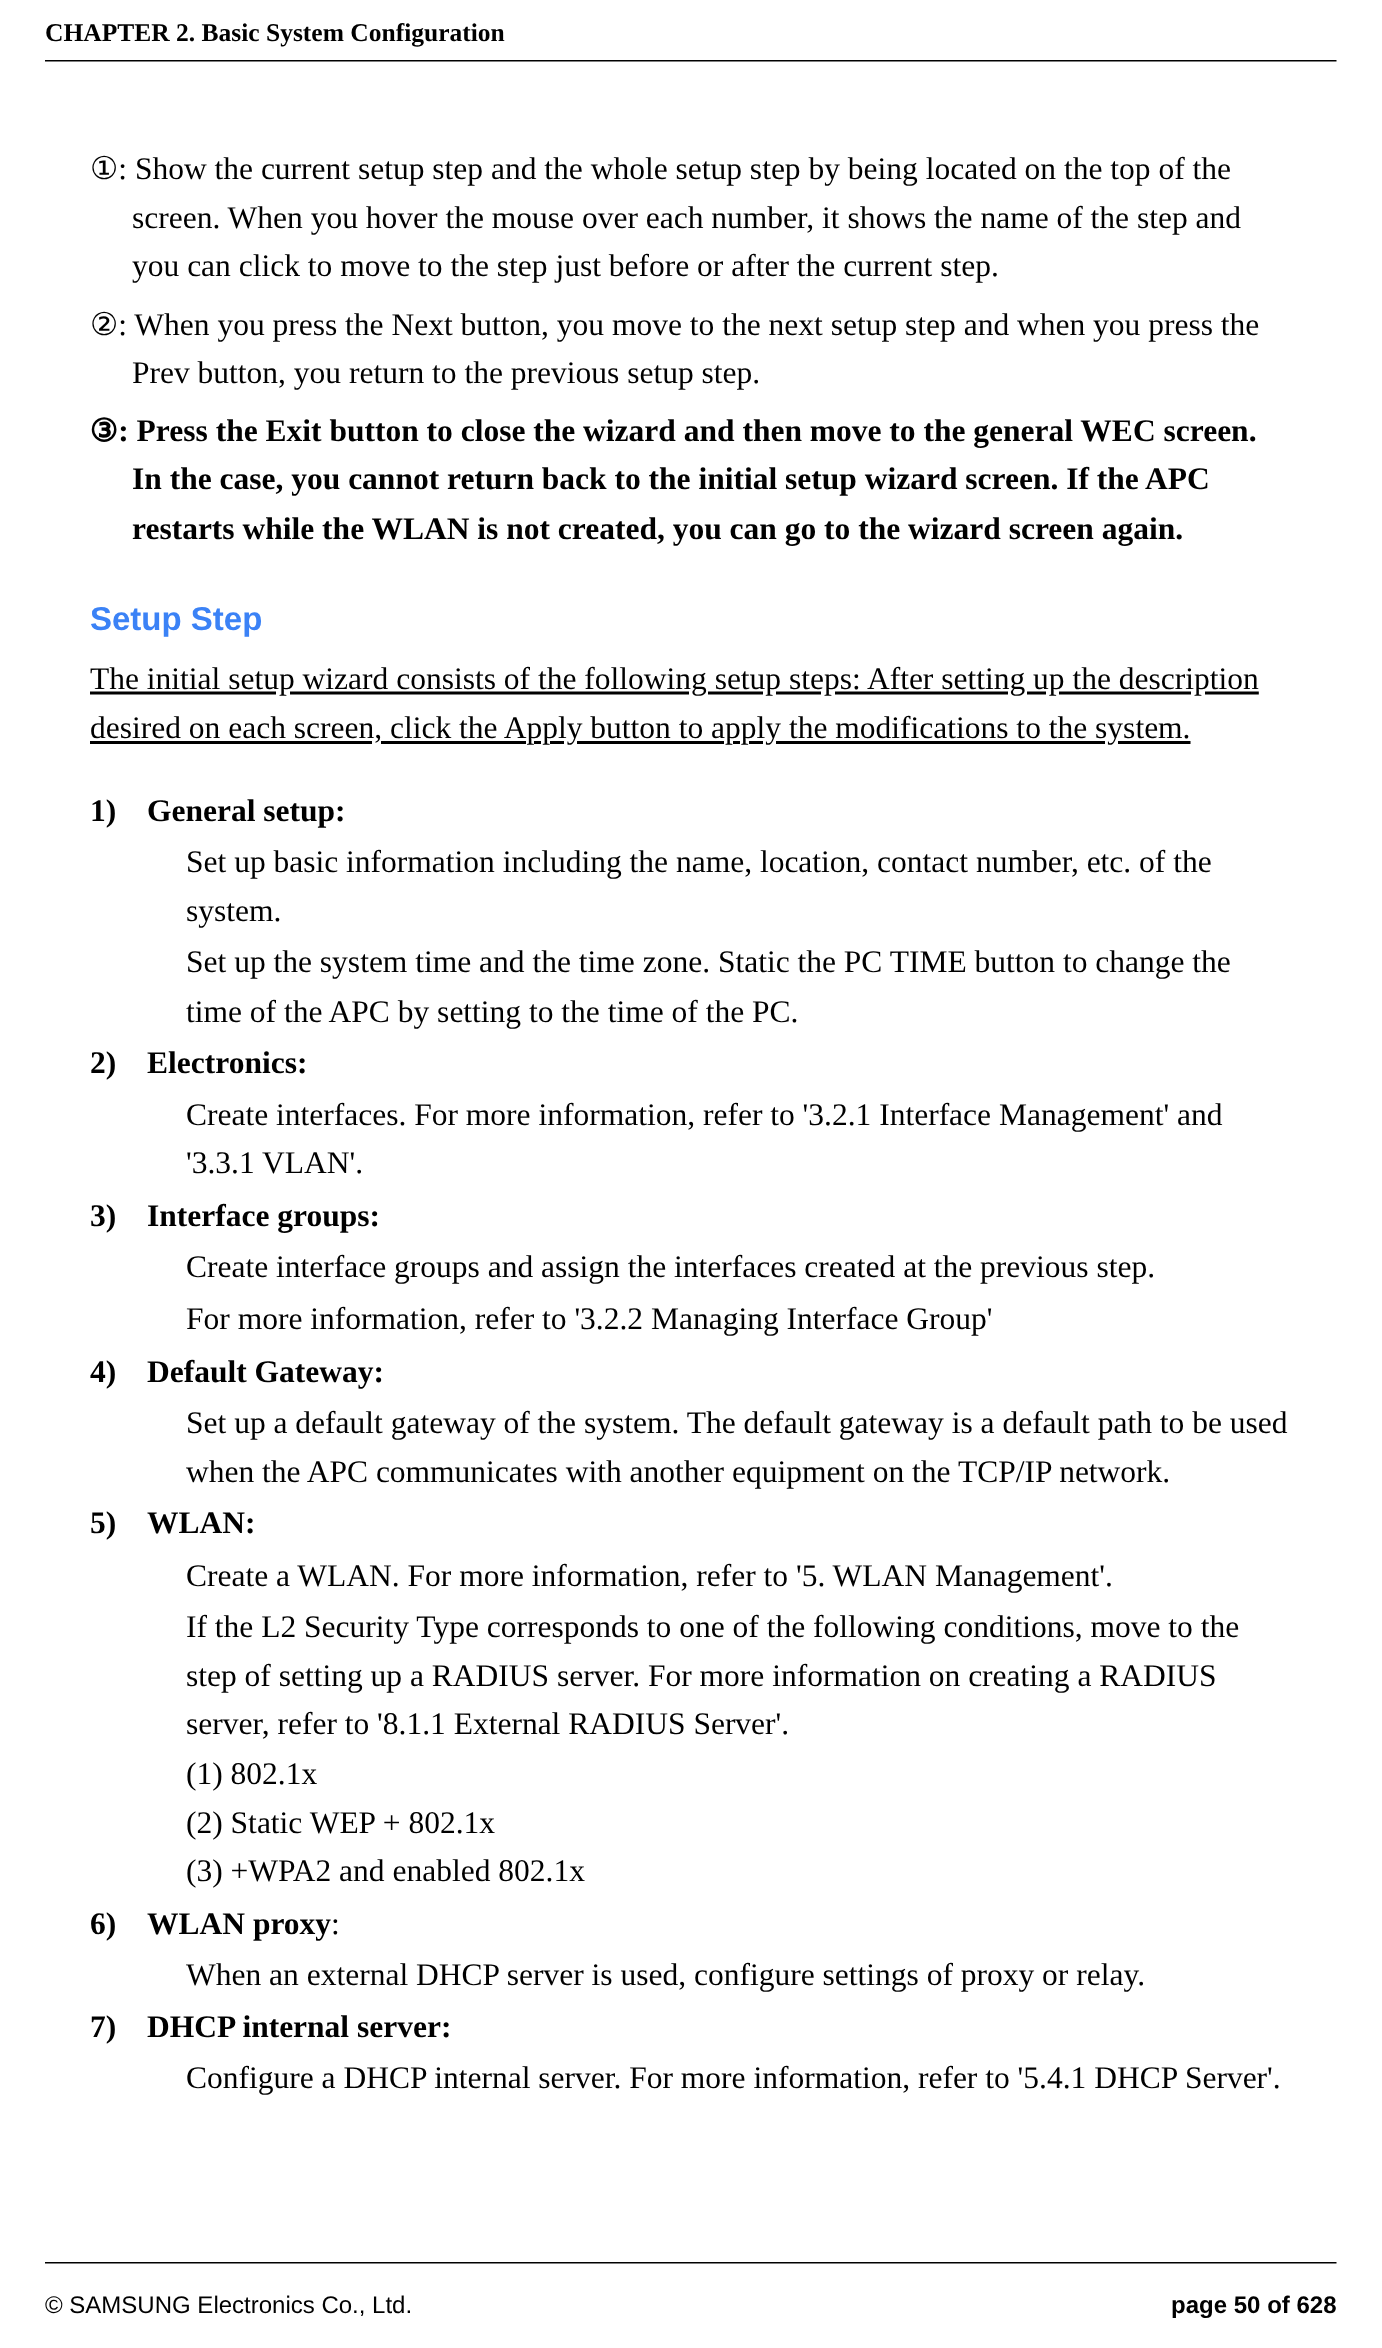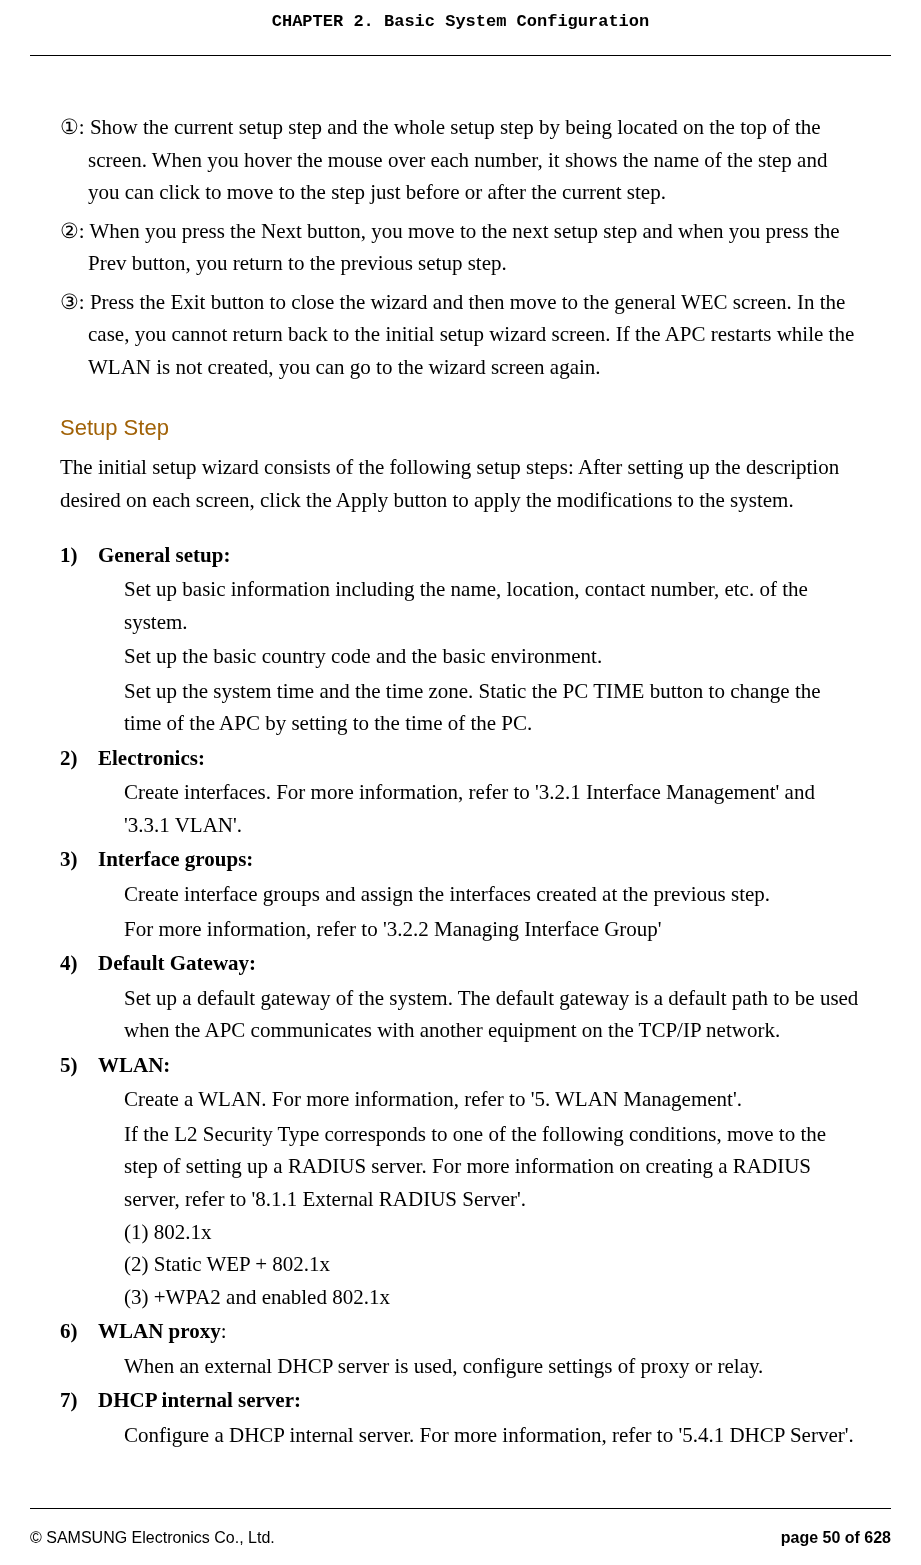--- a/index.html
+++ b/index.html
@@ -6,41 +6,41 @@
   body {
     font-family: "Times New Roman", Times, serif;
     background: #fff;
     color: #000;
     width: 921px;
     height: 1565px;
     position: relative;
     padding: 0 30px;
   }
   .header {
-    text-align: center;
-    font-family: Liberation Mono, monospace;
+    text-align: left;
+    font-family: Liberation Serif, serif;
     font-weight: bold;
     font-size: 17px;
-    padding: 12px 0 24px 0;
+    padding: 12px 0 8px 0;
     border-bottom: 1.5px solid #000;
   }
   .content {
     padding: 55px 30px 0 30px;
     font-size: 21px;
     line-height: 1.55;
   }
   .section-title {
     font-family: Arial, Helvetica, sans-serif;
-    font-weight: normal;
-    color: #a16207;
+    font-weight: bold;
+    color: #3b82f6;
     font-size: 22px;
     margin-top: 28px;
     margin-bottom: 6px;
   }
-  .intro { margin-bottom: 22px; }
+  .intro { margin-bottom: 22px; text-decoration: underline; }
   .num-list {
     margin-top: 8px;
   }
   .num-item { display: flex; margin-top: 2px; }
   .num-item .num {
     flex: 0 0 38px;
     font-weight: bold;
   }
   .num-item .label { font-weight: bold; }
   .bullets { padding-left: 40px; }
@@ -71,39 +71,35 @@
   <span>CHAPTER 2. Basic System Configuration</span>
 </div>
 
 <div class="content">
 
   <div id="circled-host">
       <div style="padding-left: 28px; text-indent: -28px;"><span>①: </span><span>Show the current setup step and the whole setup step by being located on the top of the screen. When you hover the mouse over each number, it shows the name of the step and you can click to move to the step just before or after the current step.</span></div>
       <div style="height: 6px;"></div>
       <div style="padding-left: 28px; text-indent: -28px;"><span>②: </span><span>When you press the Next button, you move to the next setup step and when you press the Prev button, you return to the previous setup step.</span></div>
       <div style="height: 6px;"></div>
-      <div style="padding-left: 28px; text-indent: -28px;"><span>③: </span><span>Press the Exit button to close the wizard and then move to the general WEC screen. In the case, you cannot return back to the initial setup wizard screen. If the APC restarts while the WLAN is not created, you can go to the wizard screen again.</span></div>
+      <div style="padding-left: 28px; text-indent: -28px; font-weight: bold;"><span>③: </span><span>Press the Exit button to close the wizard and then move to the general WEC screen. In the case, you cannot return back to the initial setup wizard screen. If the APC restarts while the WLAN is not created, you can go to the wizard screen again.</span></div>
     </div>
 
   <div class="section-title">Setup Step</div>
   <div class="intro">The initial setup wizard consists of the following setup steps: After setting up the description desired on each screen, click the Apply button to apply the modifications to the system.</div>
 
   <div class="num-list" id="steps-host">
       <div class="num-item">
         <span class="num">1)</span>
         <span class="label">General setup:</span>
       </div>
       <div class="bullets">
         <div class="bullet">
           <span class="dot"></span>
           <span class="btxt">Set up basic information including the name, location, contact number, etc. of the system.</span>
-        </div>
-        <div class="bullet">
-          <span class="dot"></span>
-          <span class="btxt">Set up the basic country code and the basic environment.</span>
         </div>
         <div class="bullet">
           <span class="dot"></span>
           <span class="btxt">Set up the system time and the time zone. Static the PC TIME button to change the time of the APC by setting to the time of the PC.</span>
         </div>
       </div>
       <div class="num-item">
         <span class="num">2)</span>
         <span class="label">Electronics:</span>
       </div>

